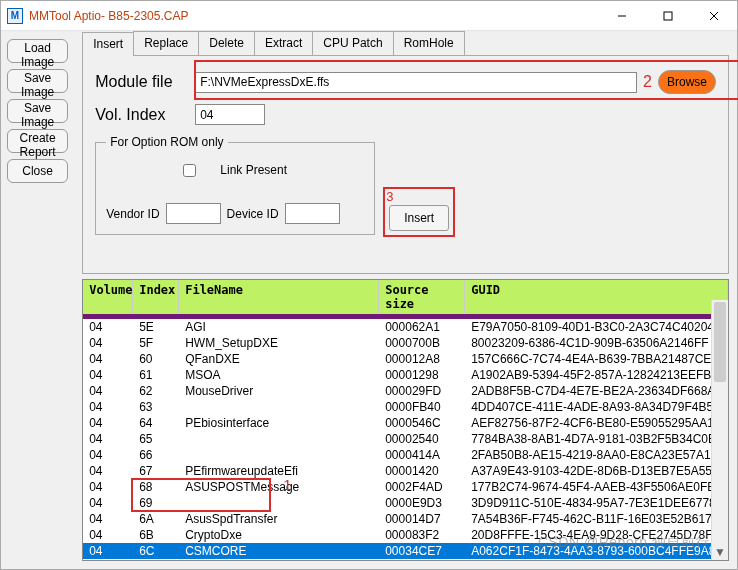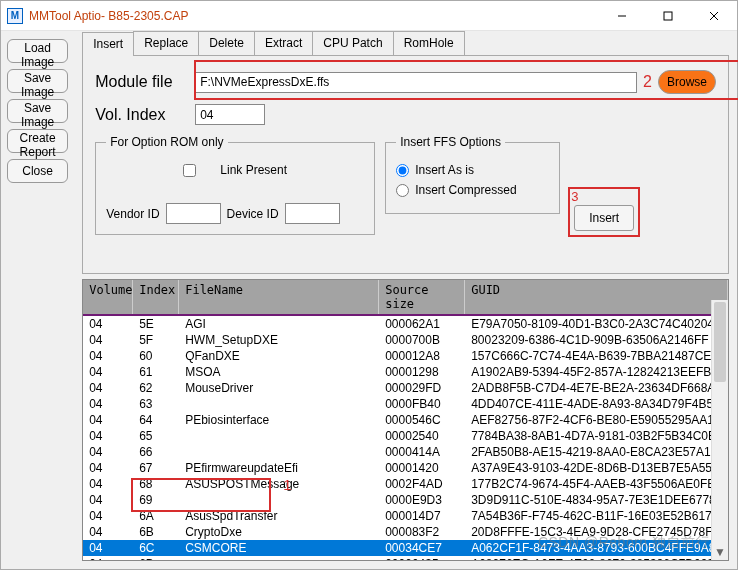--- a/index.html
+++ b/index.html
@@ -33,21 +33,21 @@
 .fs-left { width:280px; }
 .fs-right { width:175px; }
 .fs-left .inner { display:flex; align-items:center; gap:6px; margin-top:26px;}
 .fs-left .inner .sub { width:55px; height:21px; border:1px solid #888; background:#fff;}
 .radio-opt, .check-opt { display:flex; align-items:center; gap:6px; margin:6px 0; font-size:12px;}
 .insert-btn-wrap { position:relative; align-self:flex-end; margin-left:4px; margin-bottom:4px;}
 .insert-btn { width:60px; height:26px; background:#f5f5f5; border:1px solid #999; border-radius:3px;}
 .redbox2 { position:absolute; border:2px solid #d72d2d; left:-6px; top:-18px; right:-6px; bottom:-6px; pointer-events:none;}
 .annot3 { position:absolute; color:#d72d2d; left:-3px; top:-16px; font-size:13px;}
 .table-area { flex:1; border:1px solid #888; margin:4px 8px 8px 8px; overflow:hidden; background:#fff; position:relative;}
-.thead { display:flex; background:#a3a3a3; border-bottom:2px solid #701a75; }
+.thead { display:flex; background:#bef264; border-bottom:5px solid #701a75;font-weight:bold; }
 .th { padding:3px 6px; border-right:1px solid #ccc; font-size:12px; text-align:left; font-family:"SimSun","MS Sans Serif",monospace;}
 .tbody { overflow-y:auto; height: calc(100% - 20px);}
 .tr { display:flex; height:16px; align-items:center; font-family:"SimSun","Courier New",monospace; font-size:12px; }
 .tr:nth-child(even){}
 .tr.selected { background:#0078d7; color:#fff;}
 .td { padding:0 6px; white-space:nowrap; overflow:hidden; }
 .c0{width:50px;} .c1{width:46px;} .c2{width:200px;} .c3{width:86px;} .c4{flex:1;}
 .redbox3 { position:absolute; border:2px solid #d72d2d; left:48px; top:198px; width:140px; height:34px; pointer-events:none;}
 .annot1 { position:absolute; color:#d72d2d; left:200px; top:196px; font-size:15px;}
 .watermark { position:absolute; right:18px; bottom:8px; color:rgba(120,120,120,0.55); font-size:14px; pointer-events:none; letter-spacing:0.5px;}
@@ -122,31 +122,20 @@
                 <input type="checkbox" style="">
                 <span>Link Present</span>
               </div>
               <div class="inner">
                 <span>Vendor ID</span>
                 <input class="sub" style="">
                 <span>Device ID</span>
                 <input class="sub" style="">
               </div>
             </fieldset>
-            <fieldset class="fs-right">
-              <legend>Insert FFS Options</legend>
-              <label class="radio-opt">
-                <input type="radio" name="ffs" checked="" style="">
-                <span>Insert As is</span>
-              </label>
-              <label class="radio-opt">
-                <input type="radio" name="ffs" style="">
-                <span>Insert Compressed</span>
-              </label>
-            </fieldset>
             <div class="insert-btn-wrap">
               <div class="redbox2"></div>
               <span class="annot3">3</span>
               <button class="insert-btn">Insert</button>
             </div>
           </div>
         </div>
       </div>
       <div class="table-area">
         <div class="thead" id="thead">

